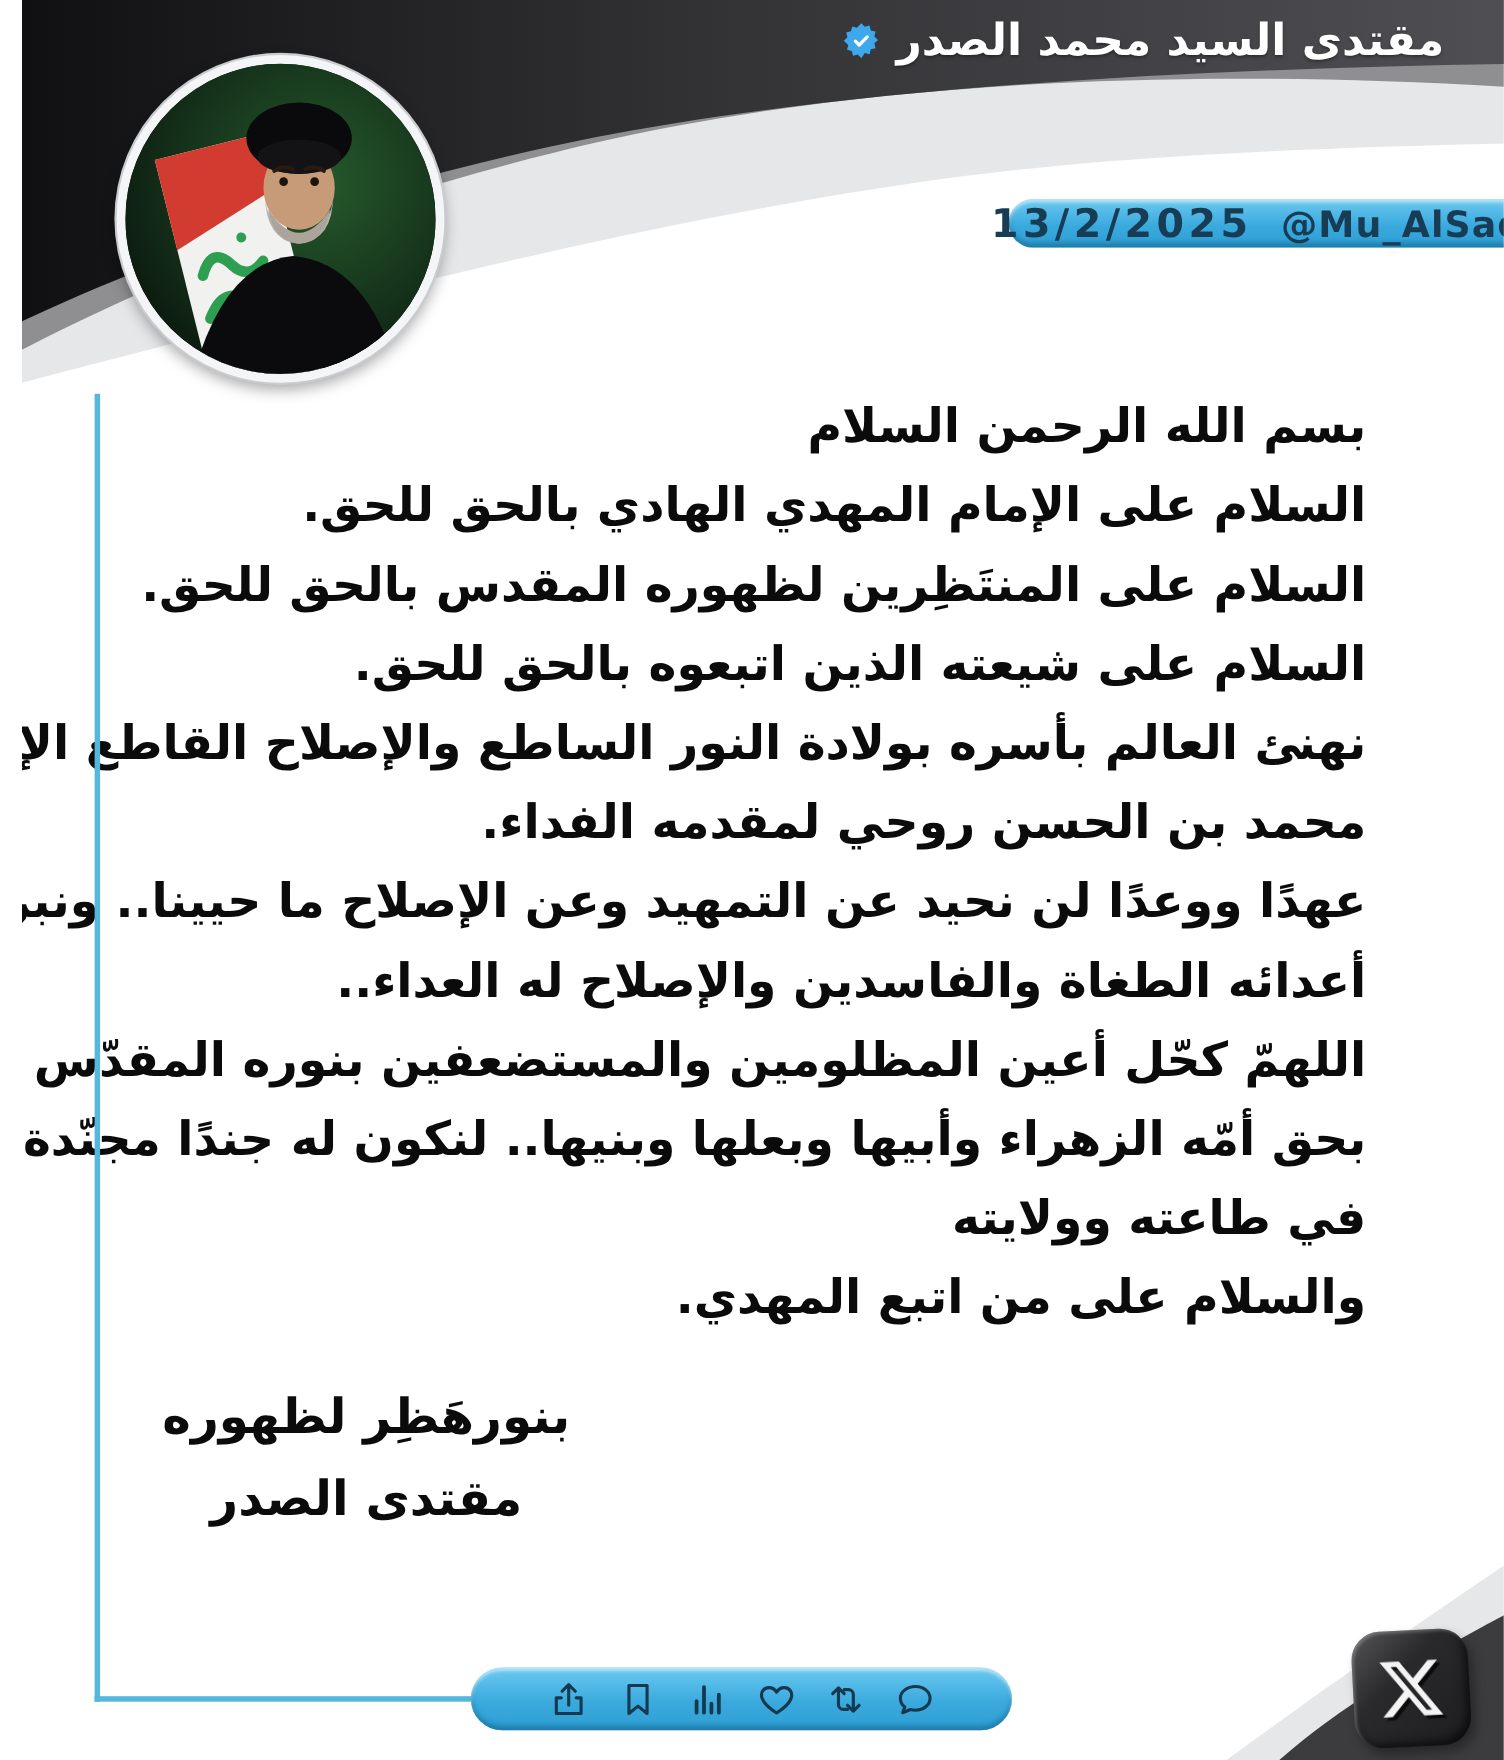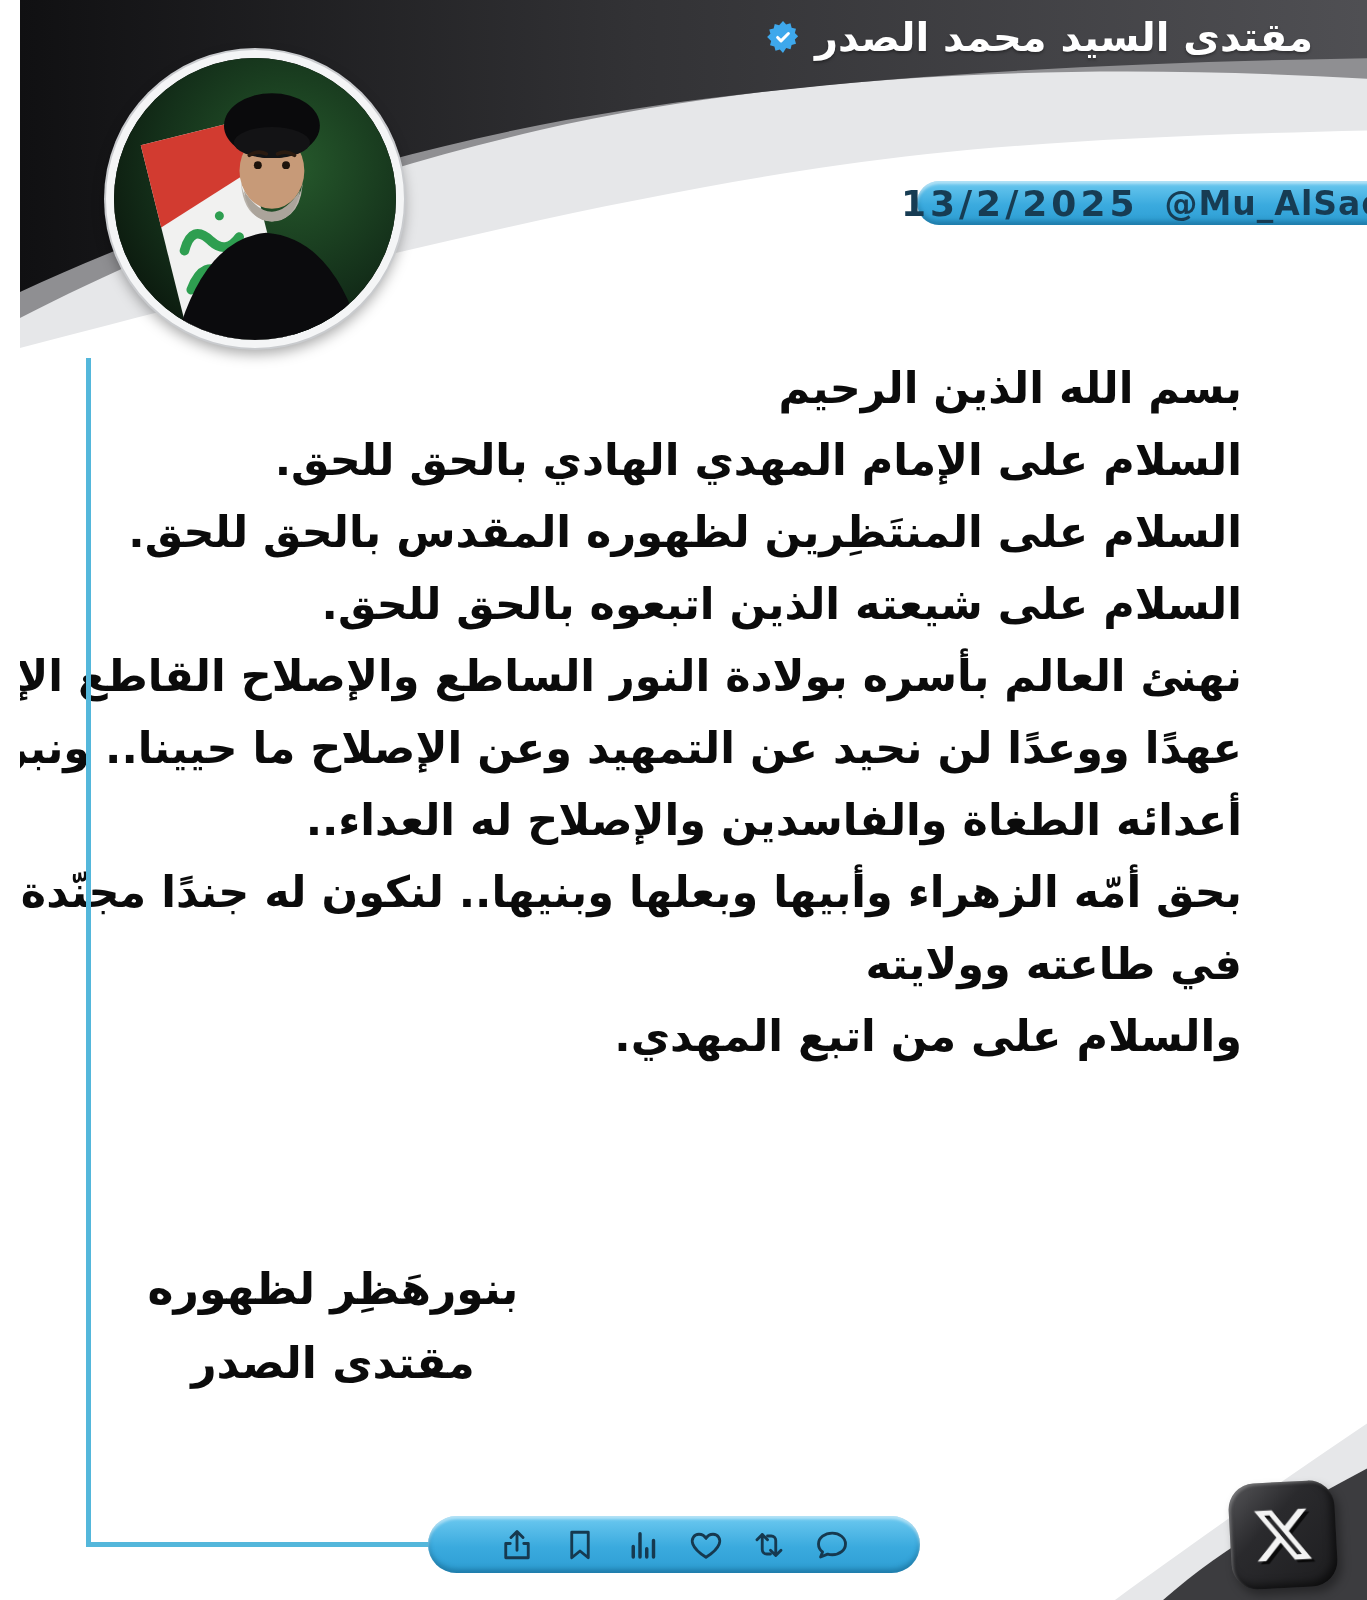--- a/index.html
+++ b/index.html
@@ -129,27 +129,29 @@
       </g>
     </svg>
   </div>
 
   <div class="date-pill">
     <span class="date">13/2/2025</span>
     <span class="handle">@Mu_AlSadr</span>
   </div>
 
   <div class="body-text" dir="rtl">
-    <div class="line basmala">بسم الله الذين الرحيم</div>
+    <div class="line basmala">بسم الله الرحمن السلام</div>
     <div class="line">السلام على الإمام المهدي الهادي بالحق للحق.</div>
     <div class="line">السلام على المنتَظِرين لظهوره المقدس بالحق للحق.</div>
     <div class="line">السلام على شيعته الذين اتبعوه بالحق للحق.</div>
     <div class="line">نهنئ العالم بأسره بولادة النور الساطع والإصلاح القاطع الإمام</div>
+    <div class="line">محمد بن الحسن روحي لمقدمه الفداء.</div>
     <div class="line">عهدًا ووعدًا لن نحيد عن التمهيد وعن الإصلاح ما حيينا.. ونبرأ من</div>
     <div class="line">أعدائه الطغاة والفاسدين والإصلاح له العداء..</div>
+    <div class="line">اللهمّ كحّل أعين المظلومين والمستضعفين بنوره المقدّس</div>
     <div class="line">بحق أمّه الزهراء وأبيها وبعلها وبنيها.. لنكون له جندًا مجنّدة</div>
     <div class="line">في طاعته وولايته</div>
     <div class="line">والسلام على من اتبع المهدي.</div>
   </div>
 
   <div class="signature" dir="rtl">
     <div>بنورهَظِر لظهوره</div>
     <div>مقتدى الصدر</div>
   </div>
 

